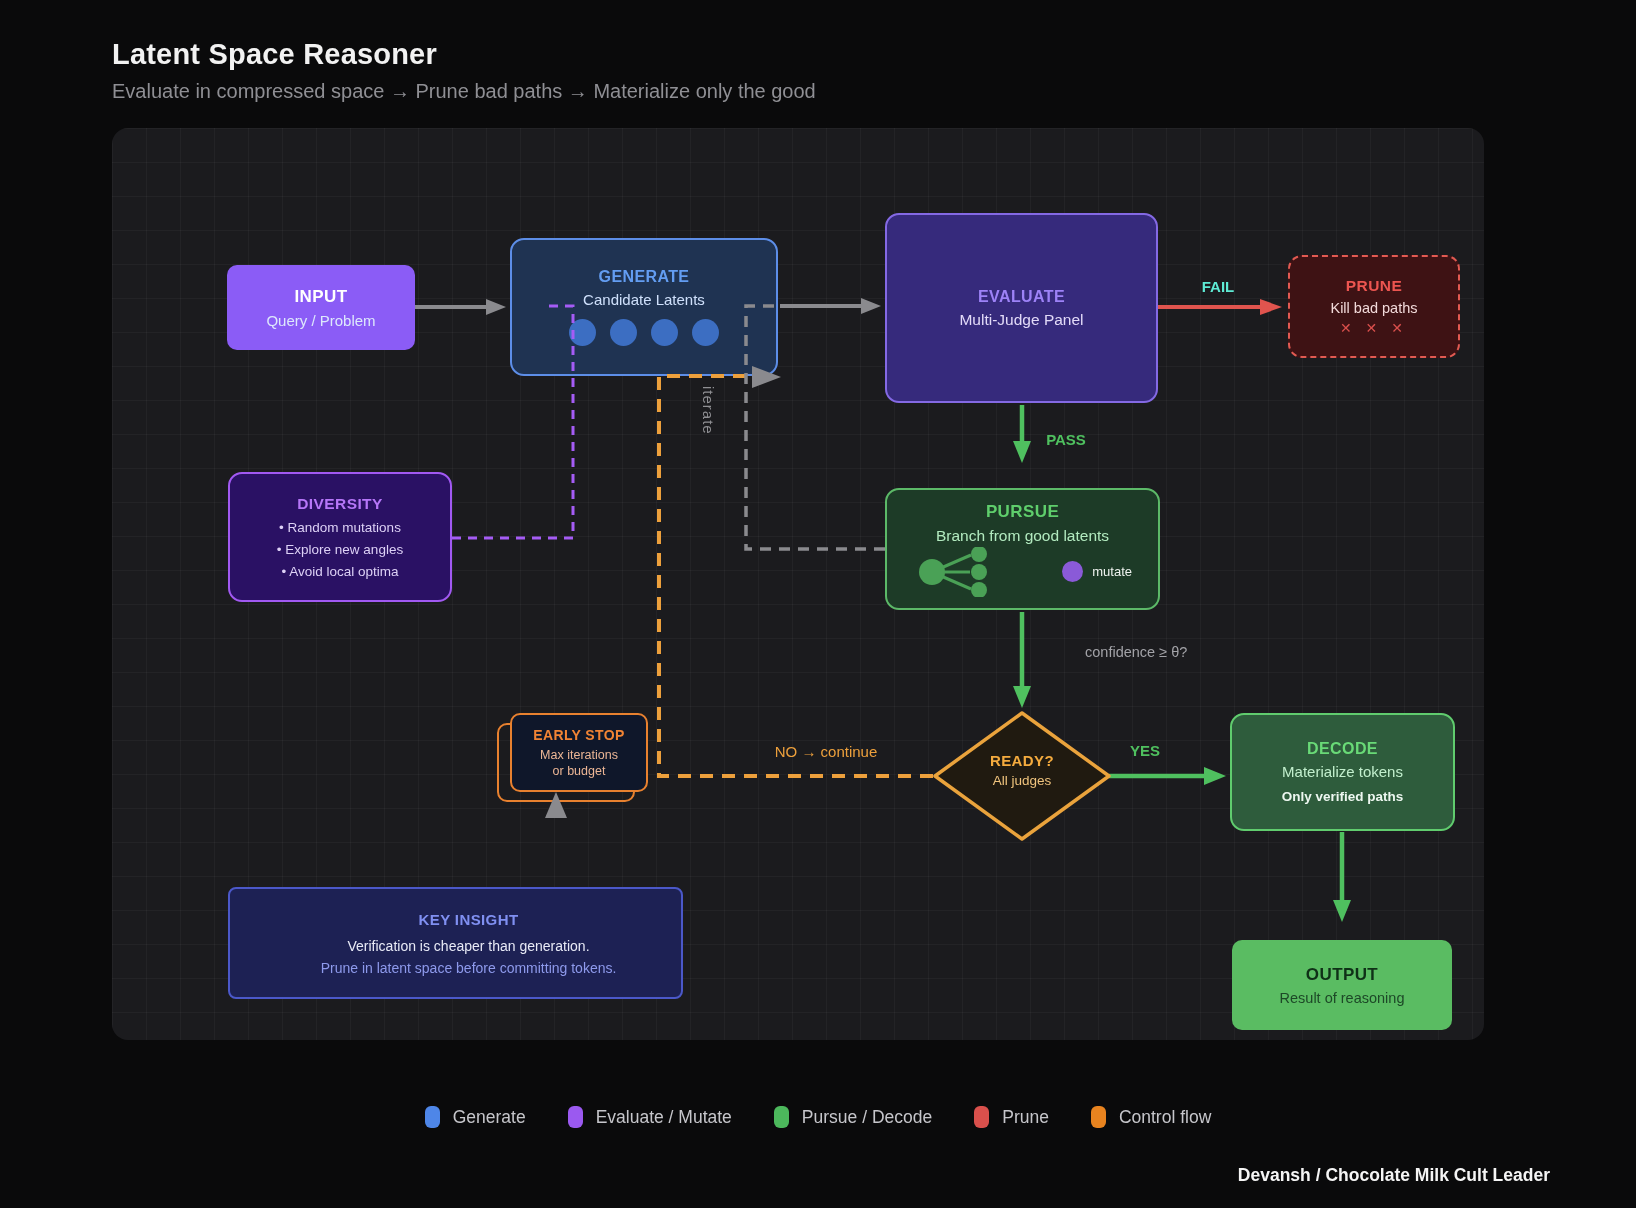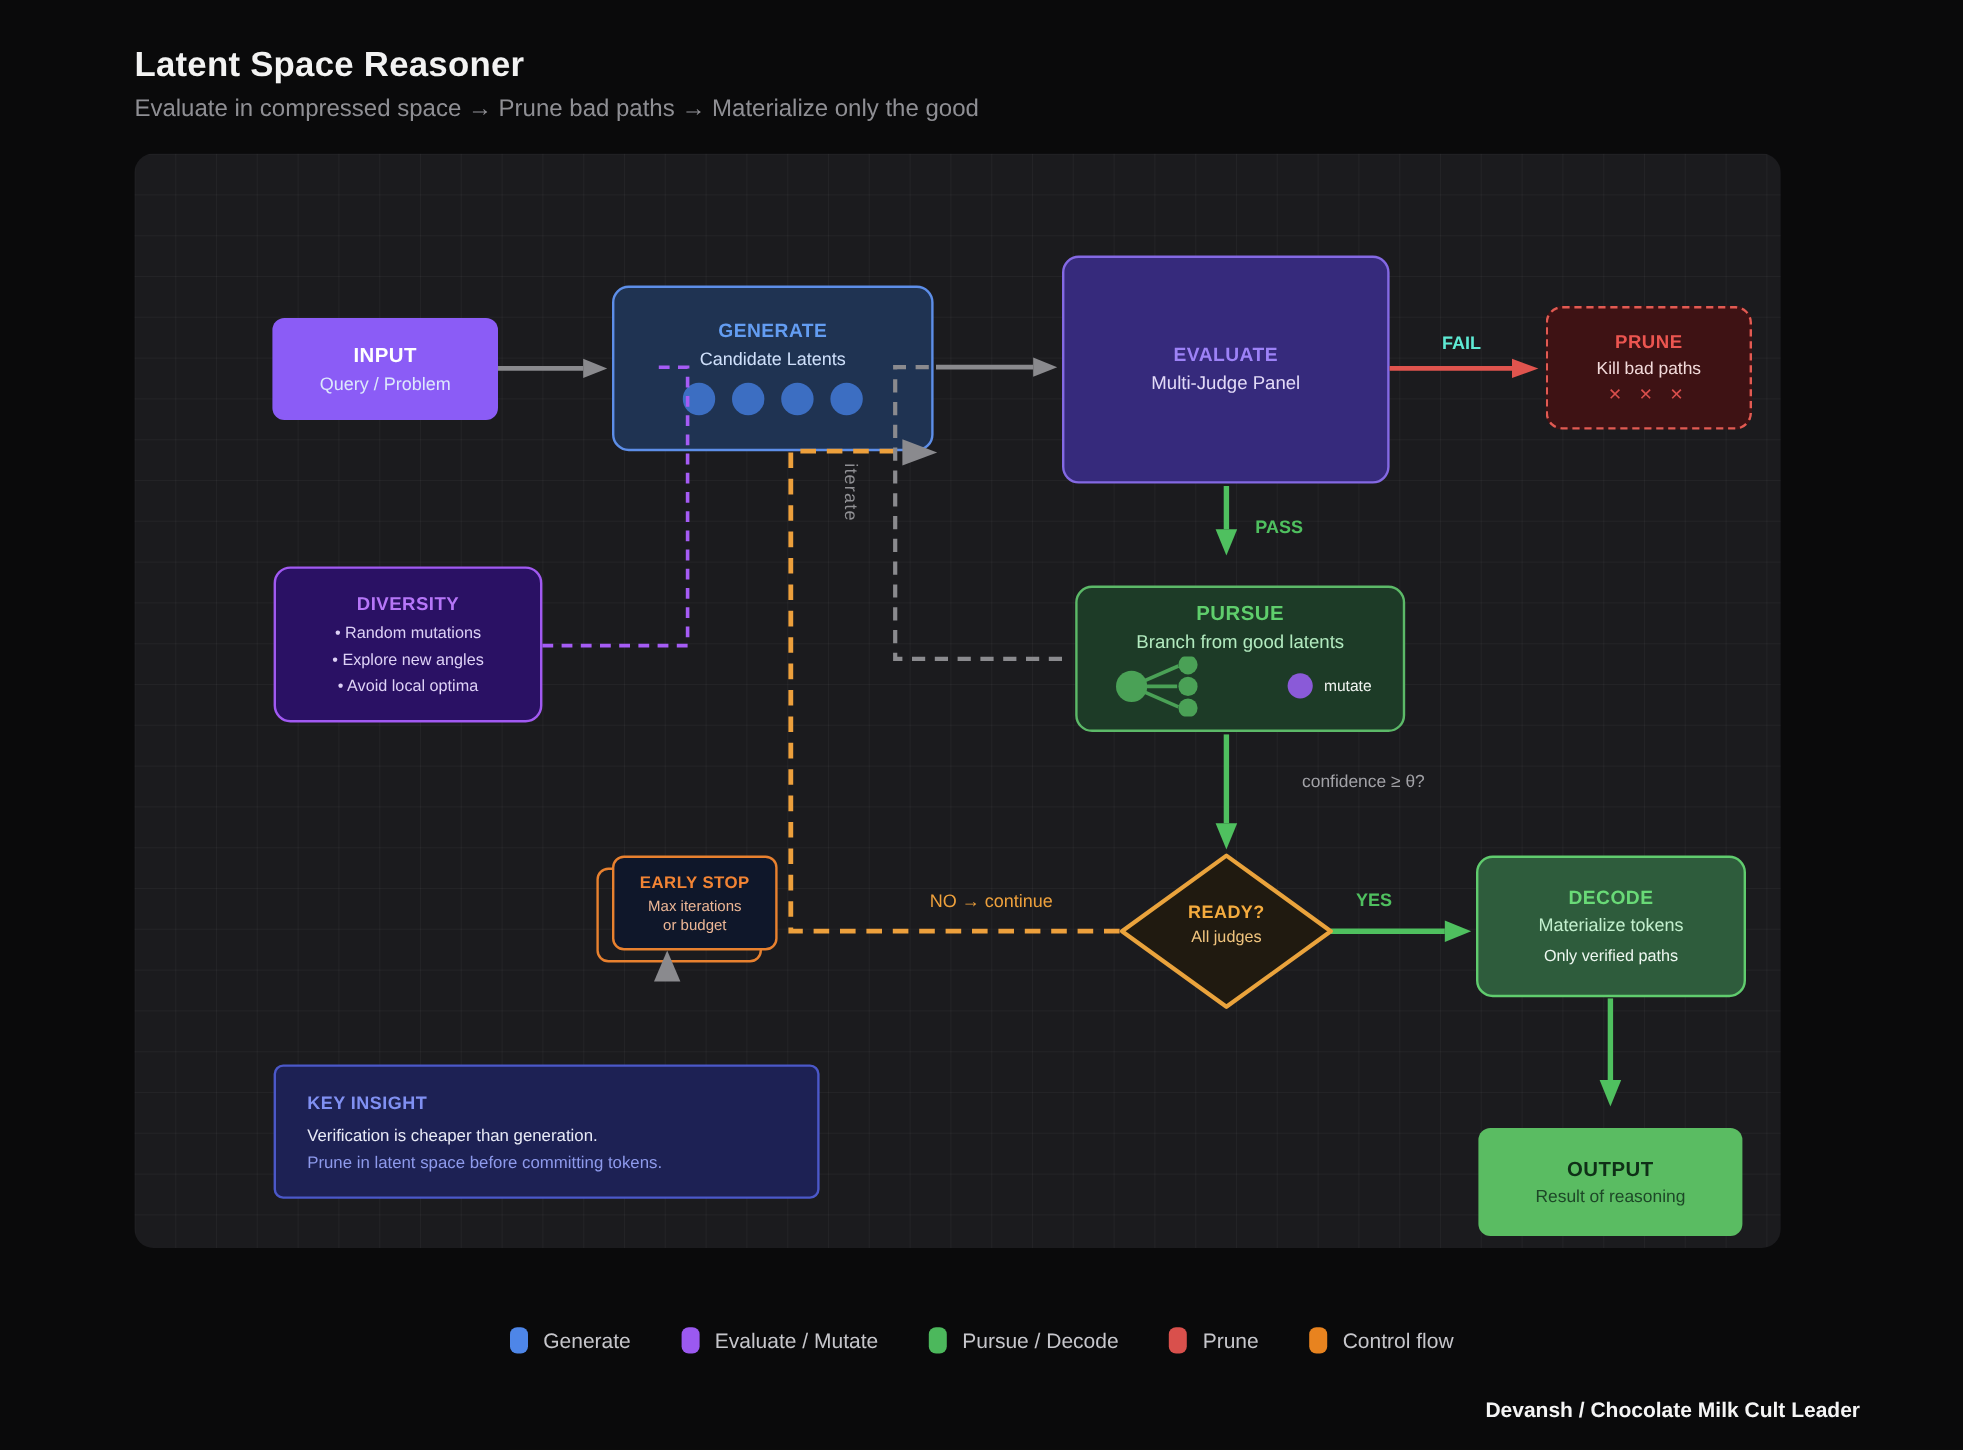--- a/index.html
+++ b/index.html
@@ -35,49 +35,49 @@
 
   .prune{left:1288px;top:255px;width:172px;height:103px;background:#3e1214;border:2.5px dashed #e25a52;}
   .prune .nt{color:#ec5550;font-size:15.5px;}
   .prune .ns{color:#f2dada;font-size:14.5px;}
   .marks{color:#d94f4c;font-size:14px;margin-top:4px;letter-spacing:5px;}
 
   .diversity{left:228px;top:472px;width:224px;height:130px;background:#2a1164;border:2.5px solid #a159f2;}
   .diversity .nt{color:#b676f8;font-size:15.5px;}
   .bullet{font-size:13.5px;color:#ddd1f6;margin-top:7px;}
 
-  .pursue{left:885px;top:488px;width:275px;height:122px;background:#1d3b27;border:2.5px solid #5cb968;margin-left:11px;}
+  .pursue{left:885px;top:488px;width:275px;height:122px;background:#1d3b27;border:2.5px solid #5cb968;}
   .pursue .nt{color:#5fce6c;font-size:17px;}
   .pursue .ns{color:#b2eabf;font-size:15.5px;}
   .prow{display:flex;align-items:center;width:100%;padding:2px 26px 0 30px;box-sizing:border-box;}
   .mutdot{width:21px;height:21px;border-radius:50%;background:#8a5ad8;margin-left:auto;}
   .mutlbl{font-size:13px;color:#eff3ef;margin-left:9px;}
 
   .earlystop{left:510px;top:713px;width:138px;height:79px;background:#0f172a;border:2px solid #e8812f;border-radius:10px;}
   .earlystop .nt{color:#f28434;font-size:14px;}
   .es-line{font-size:12.5px;color:#ecb695;margin-top:5px;}
   .es-echo{position:absolute;left:497px;top:723px;width:138px;height:79px;border:2px solid #e8812f;
            border-radius:10px;z-index:1;box-sizing:border-box;}
 
   .readylbl{position:absolute;left:947px;top:752px;width:150px;z-index:4;display:flex;flex-direction:column;
             align-items:center;text-align:center;}
   .readylbl .nt{color:#f4ab3e;font-size:15px;}
   .readylbl .ns{color:#f0c47e;font-size:13.5px;margin-top:4px;}
 
   .decode{left:1230px;top:713px;width:225px;height:118px;background:#2e5c3c;border:2.5px solid #60cc6e;}
   .decode .nt{color:#69da77;}
   .decode .ns{color:#c2efcd;}
-  .decode .note{font-size:13.5px;color:#edf7f0;margin-top:9px;}
+  .decode .note{font-size:13.5px;color:#edf7f0;margin-top:9px;font-weight:bold;}
 
   .output{left:1232px;top:940px;width:220px;height:90px;background:#5abc62;border-radius:10px;}
   .output .nt{color:#0f3017;font-size:17px;}
   .output .ns{color:#1d4827;font-size:14.5px;}
 
   .insight{left:228px;top:887px;width:455px;height:112px;background:#1d2154;border:2px solid #4b58c9;
-           border-radius:8px;align-items:flex-start;text-align:left;padding-left:26px;}
+           border-radius:8px;align-items:center;text-align:left;padding-left:26px;}
   .insight .nt{color:#8090f2;font-size:15px;}
   .ki1{font-size:14px;color:#e8eaf6;margin-top:10px;}
   .ki2{font-size:14px;color:#8e9aec;margin-top:6px;}
 
   .edges{position:absolute;left:0;top:0;width:1636px;height:1208px;z-index:3;pointer-events:none;}
   .elbl{position:absolute;z-index:4;font-size:15px;}
   .lbl-fail{left:1218px;top:278px;transform:translateX(-50%);color:#5eead4;font-weight:bold;}
   .lbl-pass{left:1066px;top:431px;transform:translateX(-50%);color:#4fc05f;font-weight:bold;}
   .lbl-yes{left:1145px;top:742px;transform:translateX(-50%);color:#4fc05f;font-weight:bold;}
   .lbl-no{left:826px;top:743px;transform:translateX(-50%);color:#eda03c;}

